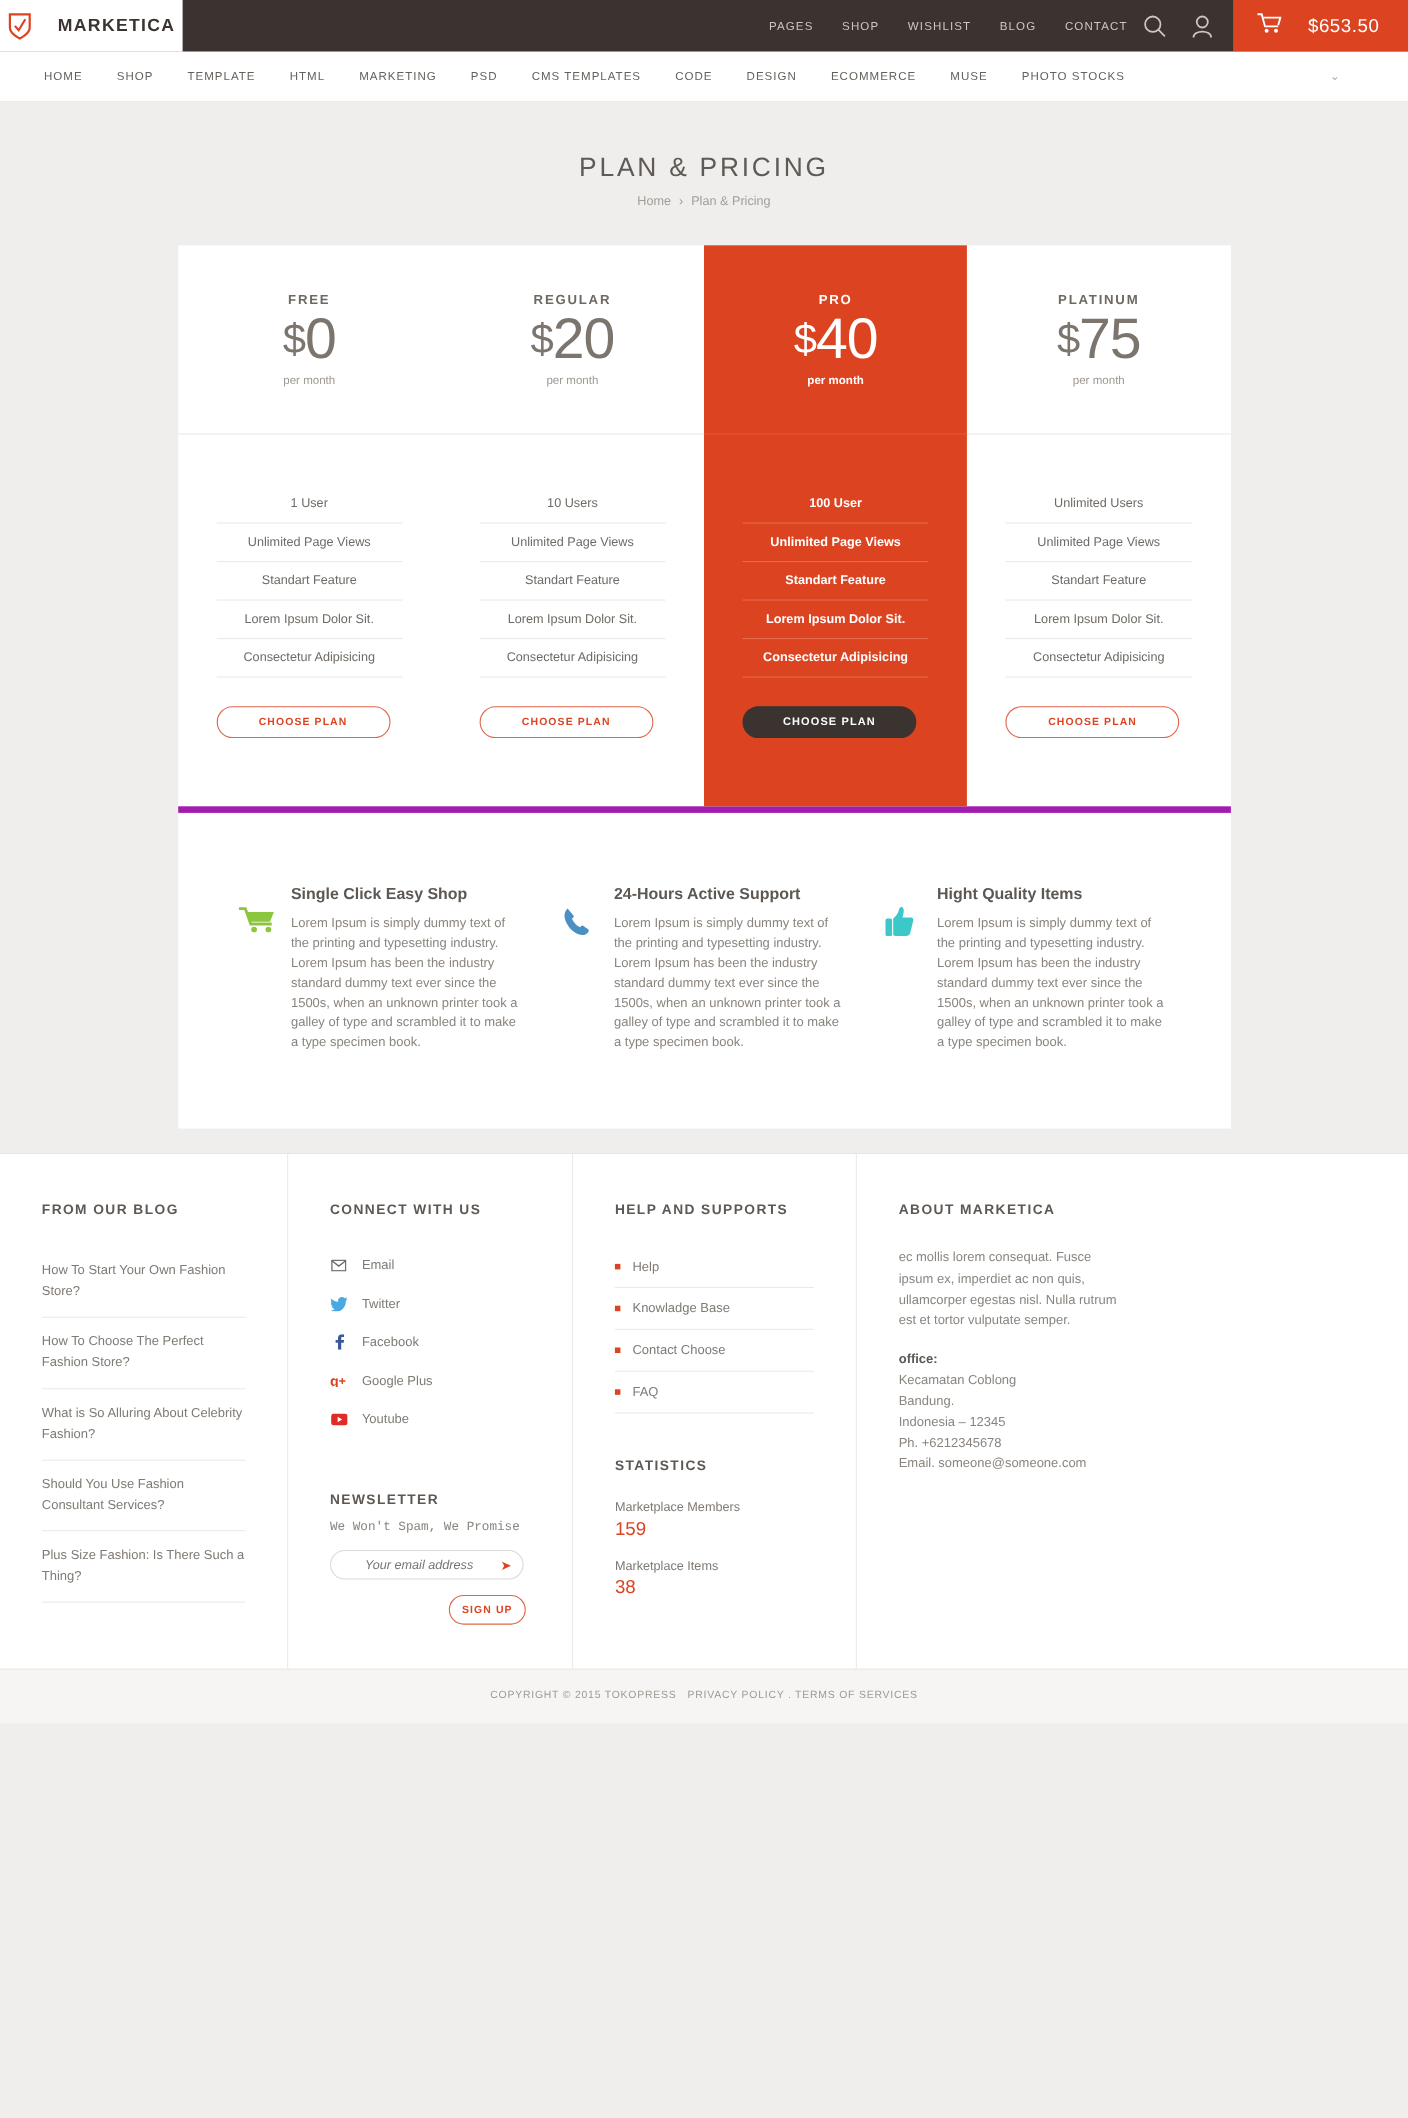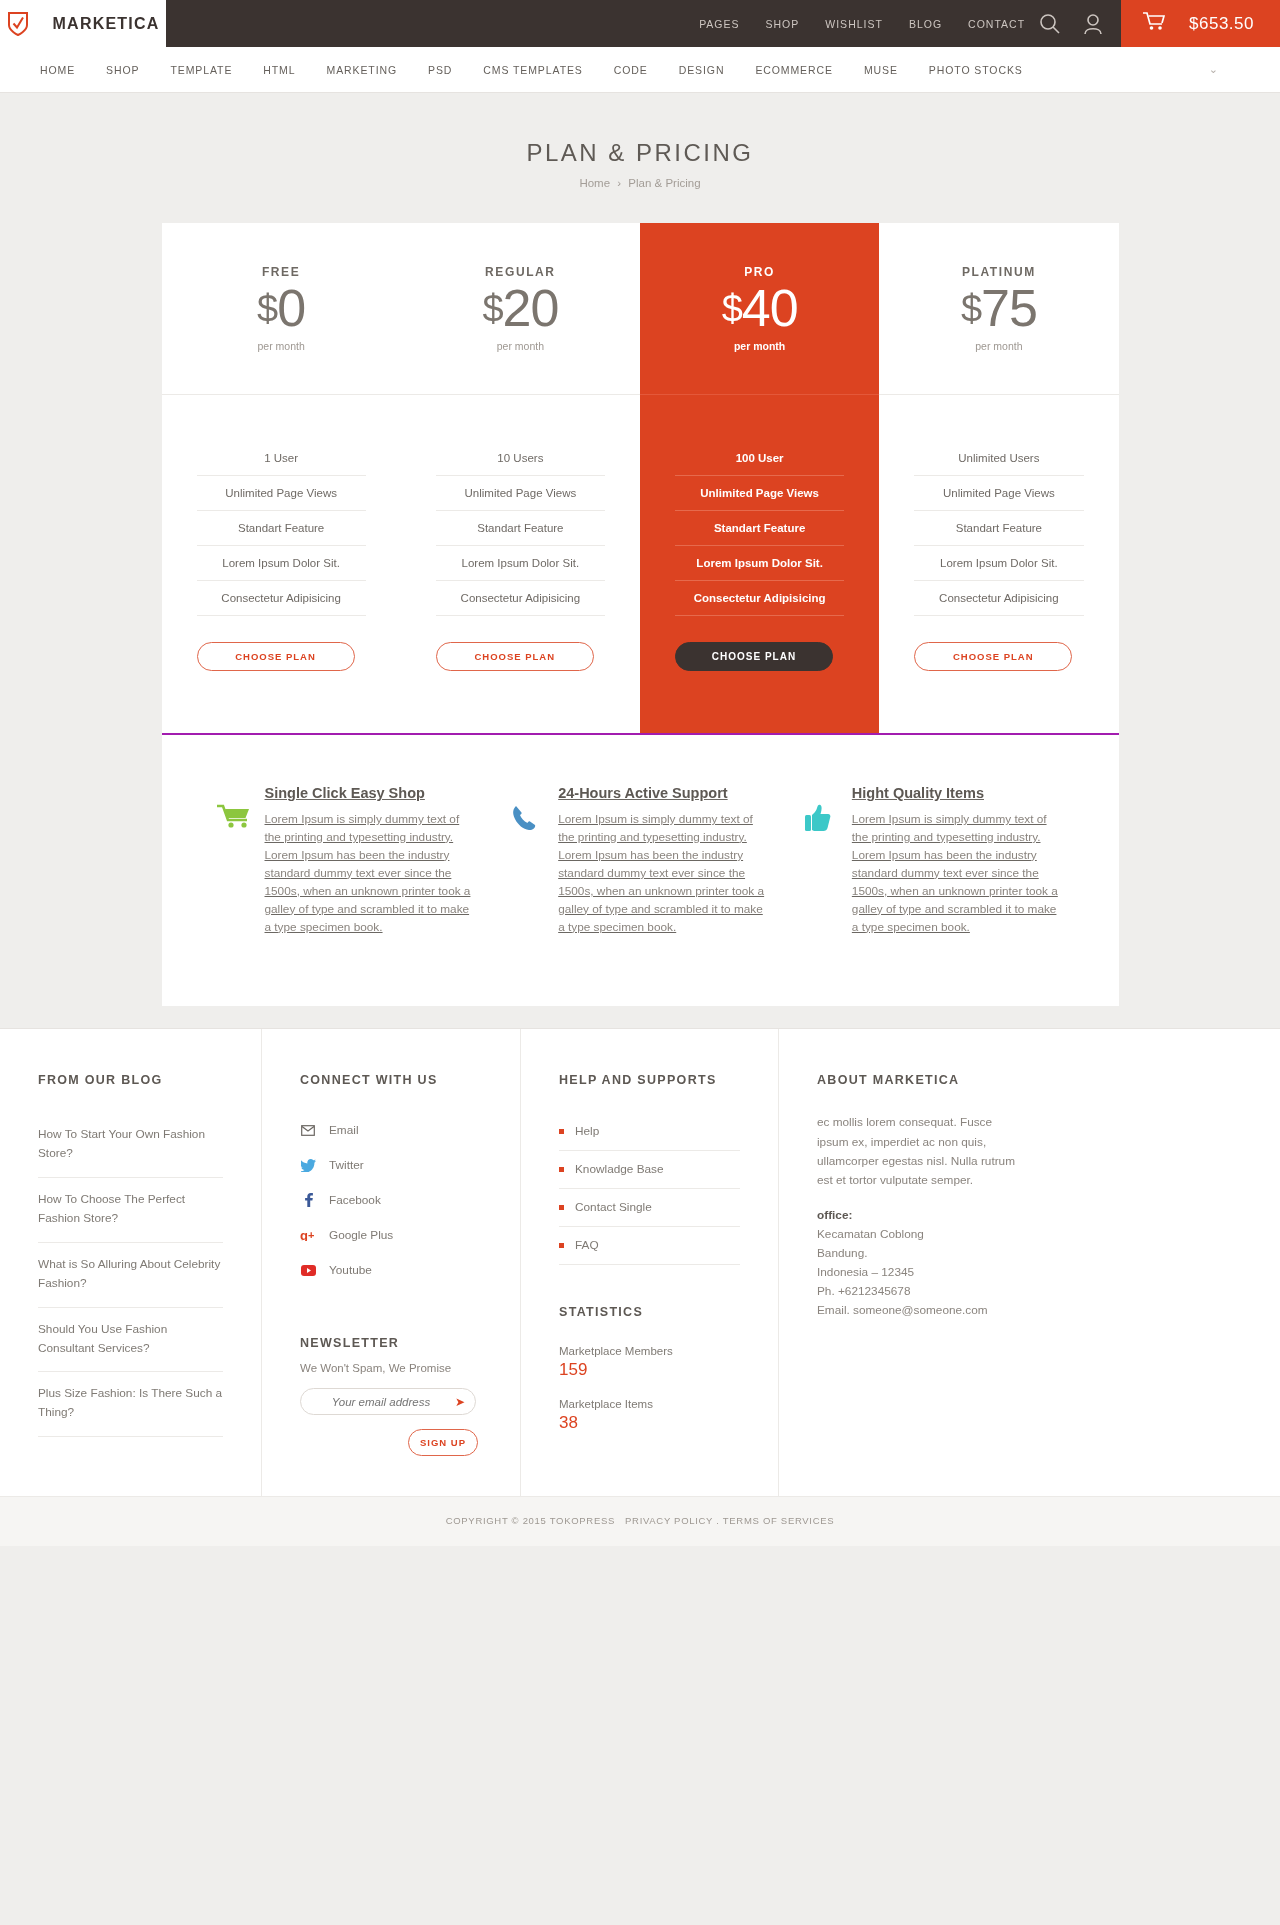--- a/index.html
+++ b/index.html
@@ -91,21 +91,21 @@
     font-size: 9.5px; letter-spacing: 1px; padding: 8px 0; width: 158px; text-align: center;
     cursor: pointer; font-weight: bold;
   }
   .plan.featured .choose {
     background: #3b3330; border: 1px solid #3b3330; color: #fff; width: 158px;
     font-size: 10px;
   }
 
   
   .feature-row {
-    display: flex; border-top: 2px solid #a21caf; padding: 50px 55px 70px; gap: 34px; text-decoration: underline;
+    display: flex; border-top: 6px solid #a21caf; padding: 66px 55px 70px; gap: 34px;
   }
   .feature { display: flex; gap: 14px; flex: 1; }
   .f-icon { width: 34px; flex: none; padding-top: 18px; }
   .feature h3 {
     font-size: 14.5px; color: #5d5853; margin-bottom: 10px; font-weight: bold;
   }
   .feature p { font-size: 11.8px; line-height: 1.52; color: #8a847e; }
 
   
   .footer {
@@ -139,21 +139,21 @@
     cursor: pointer;
   }
   .sq { width: 5px; height: 5px; background: #dc4321; display: inline-block; }
   .stats-h { margin-top: 40px; }
   .stat-label { font-size: 11.5px; color: #7f7a74; }
   .stat-num { font-size: 17px; color: #dc4321; margin: 3px 0 18px; }
   .about p { font-size: 11.8px; line-height: 1.62; color: #8a847e; }
   .about .office { margin-top: 16px; }
   .about .office b { color: #5d5853; }
   .newsletter-h { margin-top: 48px; }
-  .nl-sub { font-size: 11.5px; color: #8a847e; margin: -14px 0 14px; }
+  .nl-sub { font-size: 11.5px; color: #8a847e; margin: -14px 0 14px; font-family: Liberation Mono, monospace; }
   .nl-input {
     width: 176px; height: 27px; border: 1px solid #ded9d4; border-radius: 14px;
     padding: 0 28px 0 14px; font-size: 11.5px; color: #a39d97;
     font-family: "Liberation Sans", sans-serif; font-style: italic; position: relative; text-align: center;
   }
   .nl-row { position: relative; width: 176px; }
   .nl-arrow { position: absolute; right: 11px; top: 7px; color: #dc4321; font-size: 12px; }
   .signup {
     margin-top: 14px; margin-left: 108px; border: 1px solid #e0664a; color: #dc4321;
     background: #fff; border-radius: 14px; font-size: 9.5px; letter-spacing: 1px;
@@ -459,21 +459,21 @@
         <li>
           <span class="sq"></span>
           <span>Help</span>
         </li>
         <li>
           <span class="sq"></span>
           <span>Knowladge Base</span>
         </li>
         <li>
           <span class="sq"></span>
-          <span>Contact Single</span>
+          <span>Contact Choose</span>
         </li>
         <li>
           <span class="sq"></span>
           <span>FAQ</span>
         </li>
       </ul>
 
       <h4 class="stats-h">STATISTICS</h4>
       <div>
         <div class="stat-label">Marketplace Members</div>

